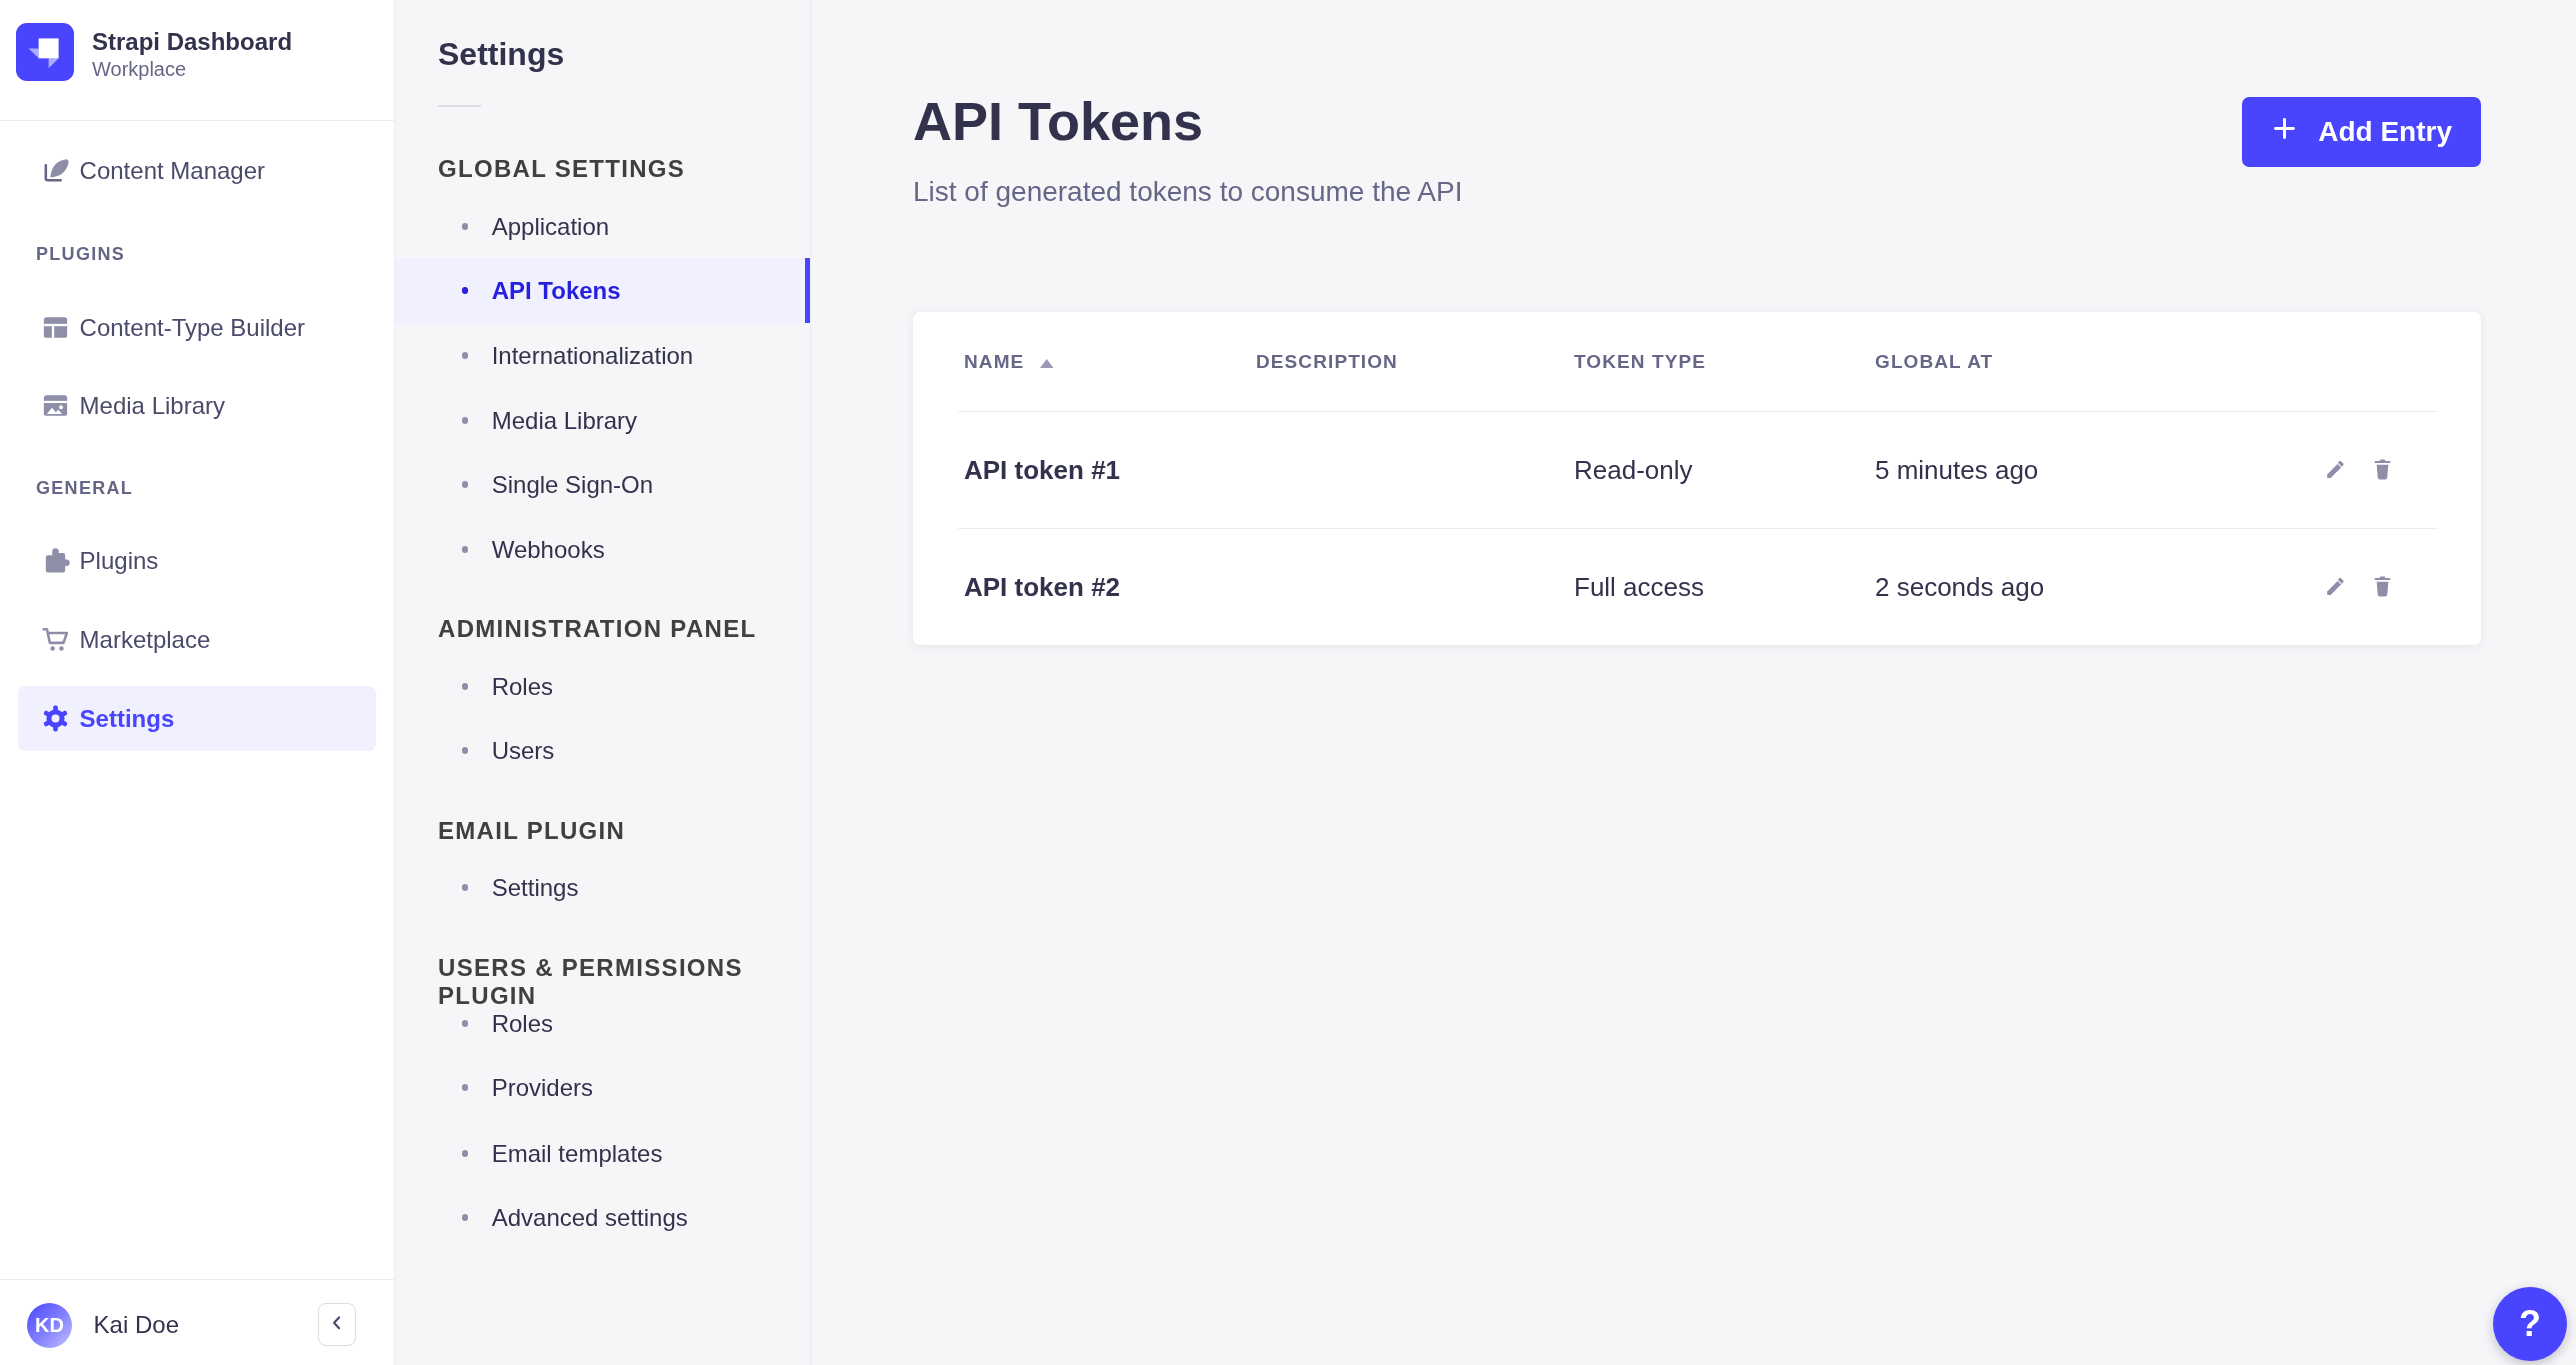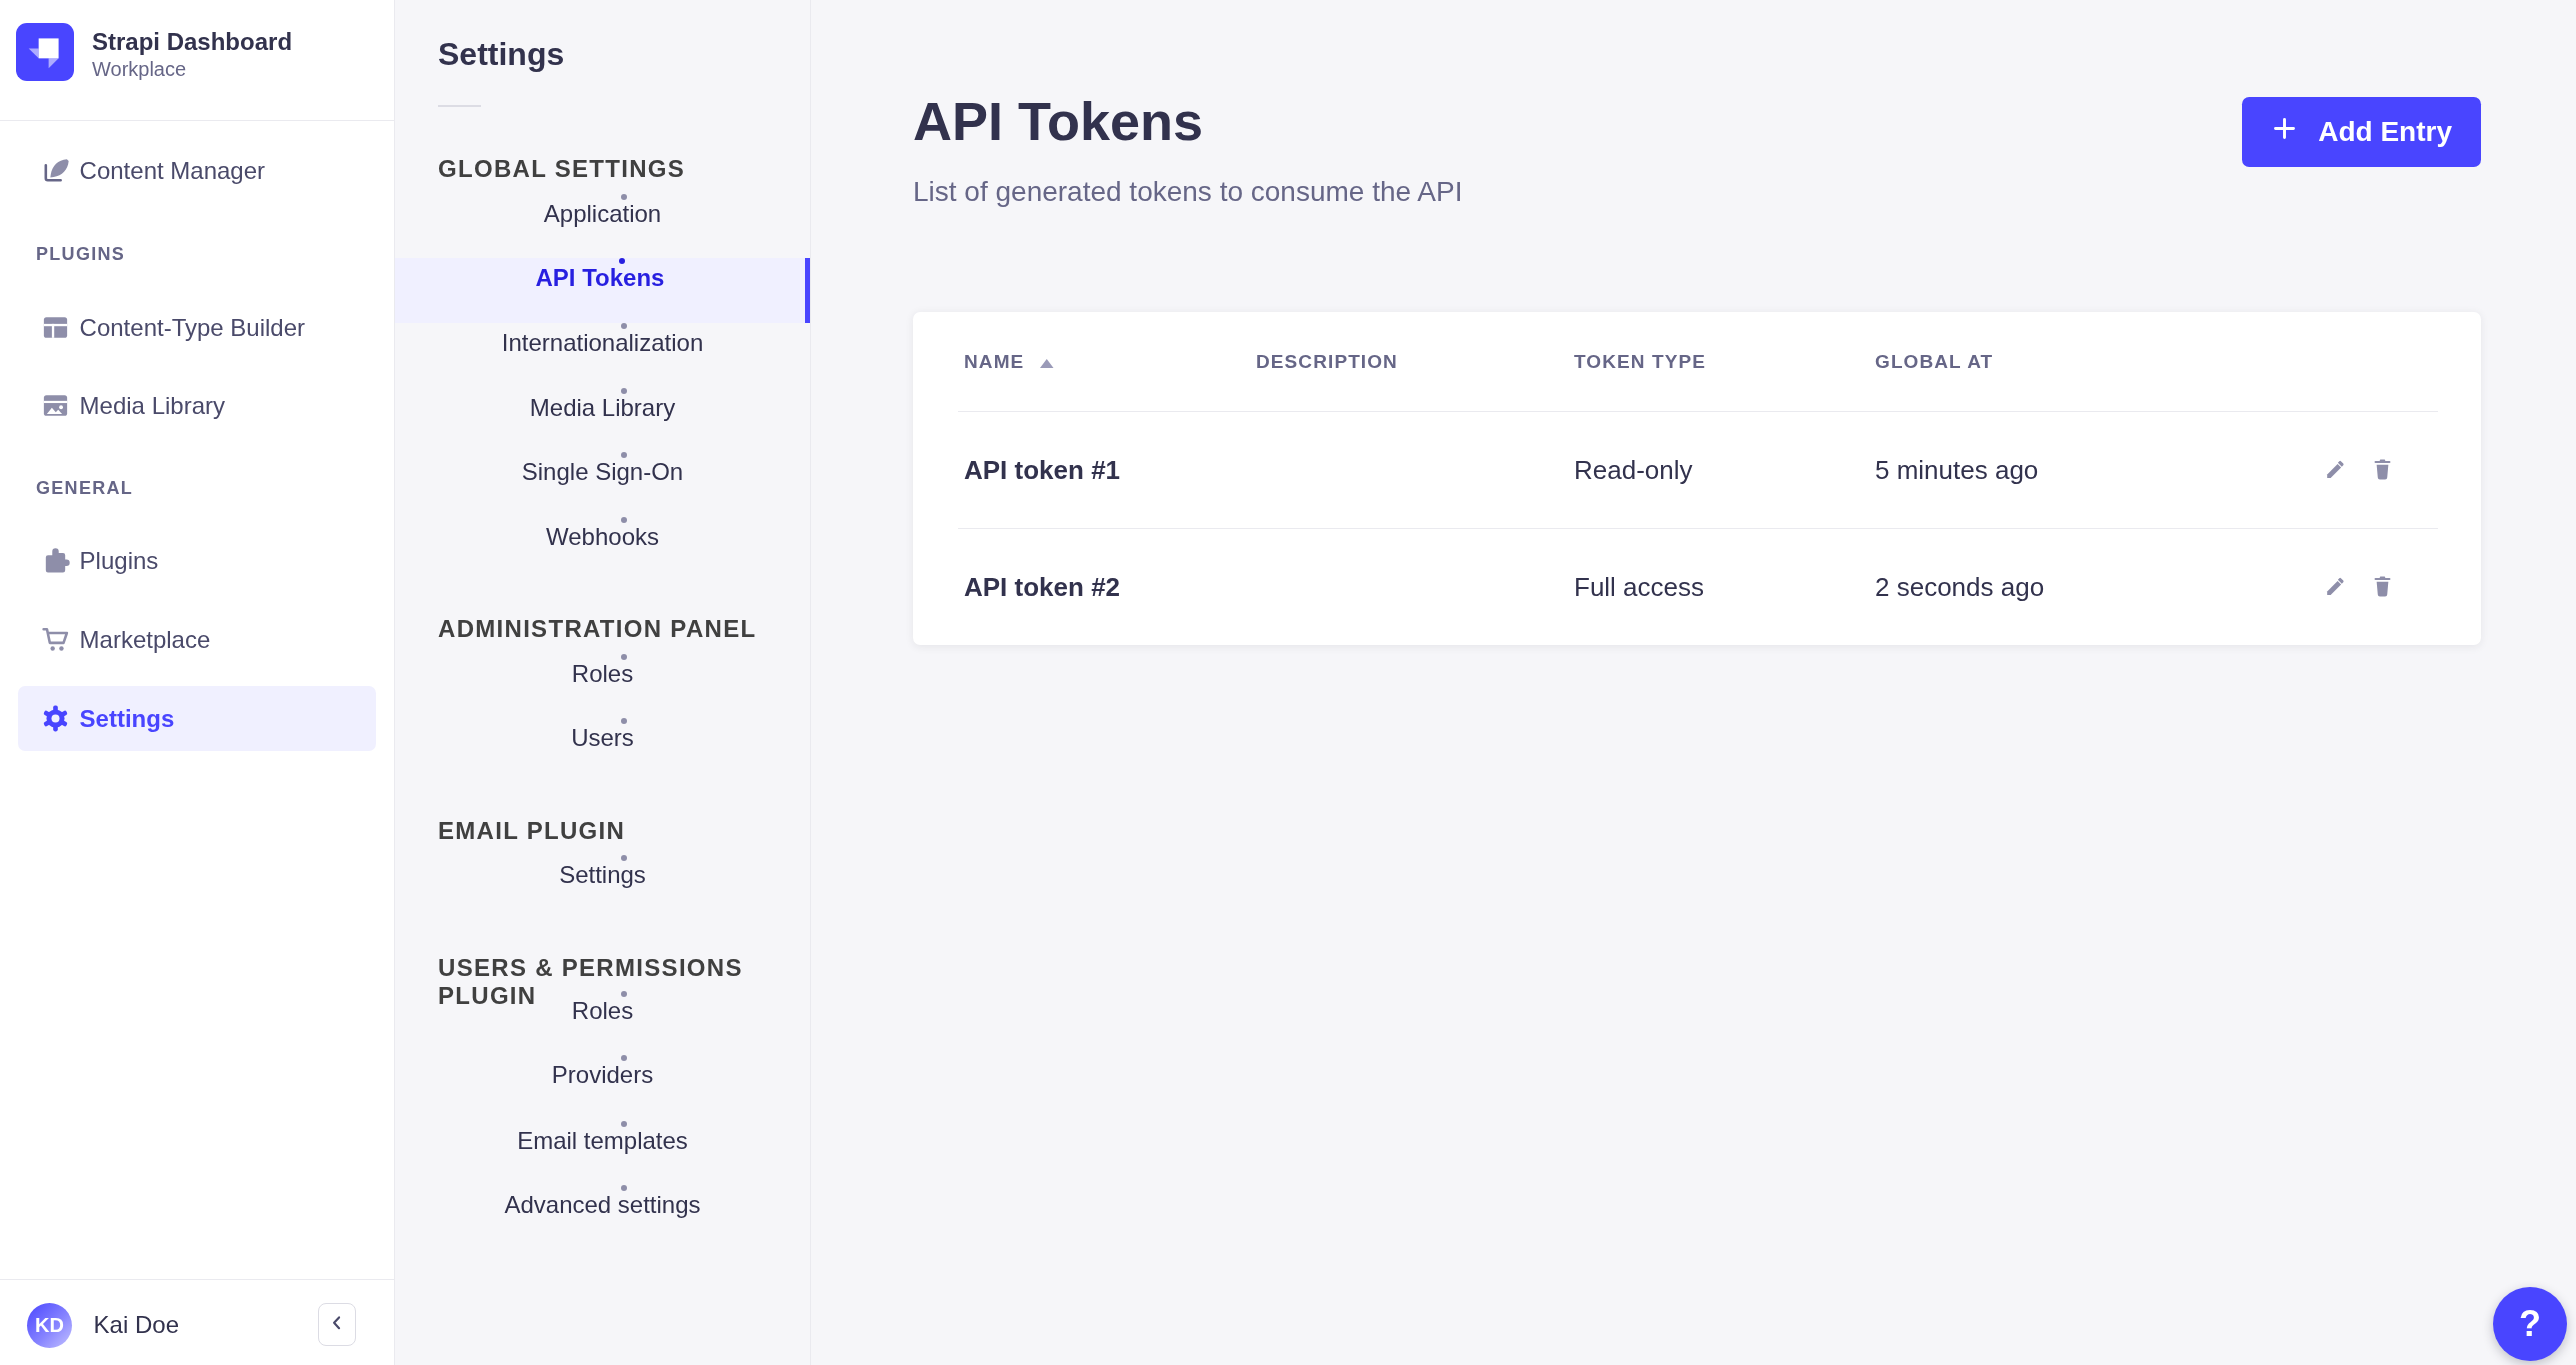--- a/index.html
+++ b/index.html
@@ -62,21 +62,21 @@
     background: #f6f6f9; border-right: 0.9px solid #eaeaef;
   }
   .sn-title { position: absolute; left: 43px; top: 36px; font-size: 32px; font-weight: 700; color: #32324d; }
   .sn-title-divider { position: absolute; left: 43px; top: 105px; width: 43px; height: 1.8px; background: #dcdce4; }
   .sn-section-header {
     position: absolute; left: 43px; font-size: 24px; font-weight: 700;
     letter-spacing: 1.3px; color: #404040;
   }
   .sn-item {
     position: absolute; left: 0; right: 0; height: 65px;
-    display: flex; align-items: center; cursor: pointer; flex-direction: column;
+    display: flex; align-items: center; cursor: pointer;
   }
   .sn-item .dot {
     width: 6.3px; height: 6.3px; border-radius: 50%; background: #8e8ea9;
     margin-left: 67px; margin-right: 23.4px; flex: 0 0 6.3px;
   }
   .sn-item .sn-label { font-size: 24px; color: #32324d; }
   .sn-item.active { background: #f0f0ff; border-right: 5.4px solid #4945ff; }
   .sn-item.active .dot { background: #271fe0; }
   .sn-item.active .sn-label { color: #271fe0; font-weight: 600; }
 

